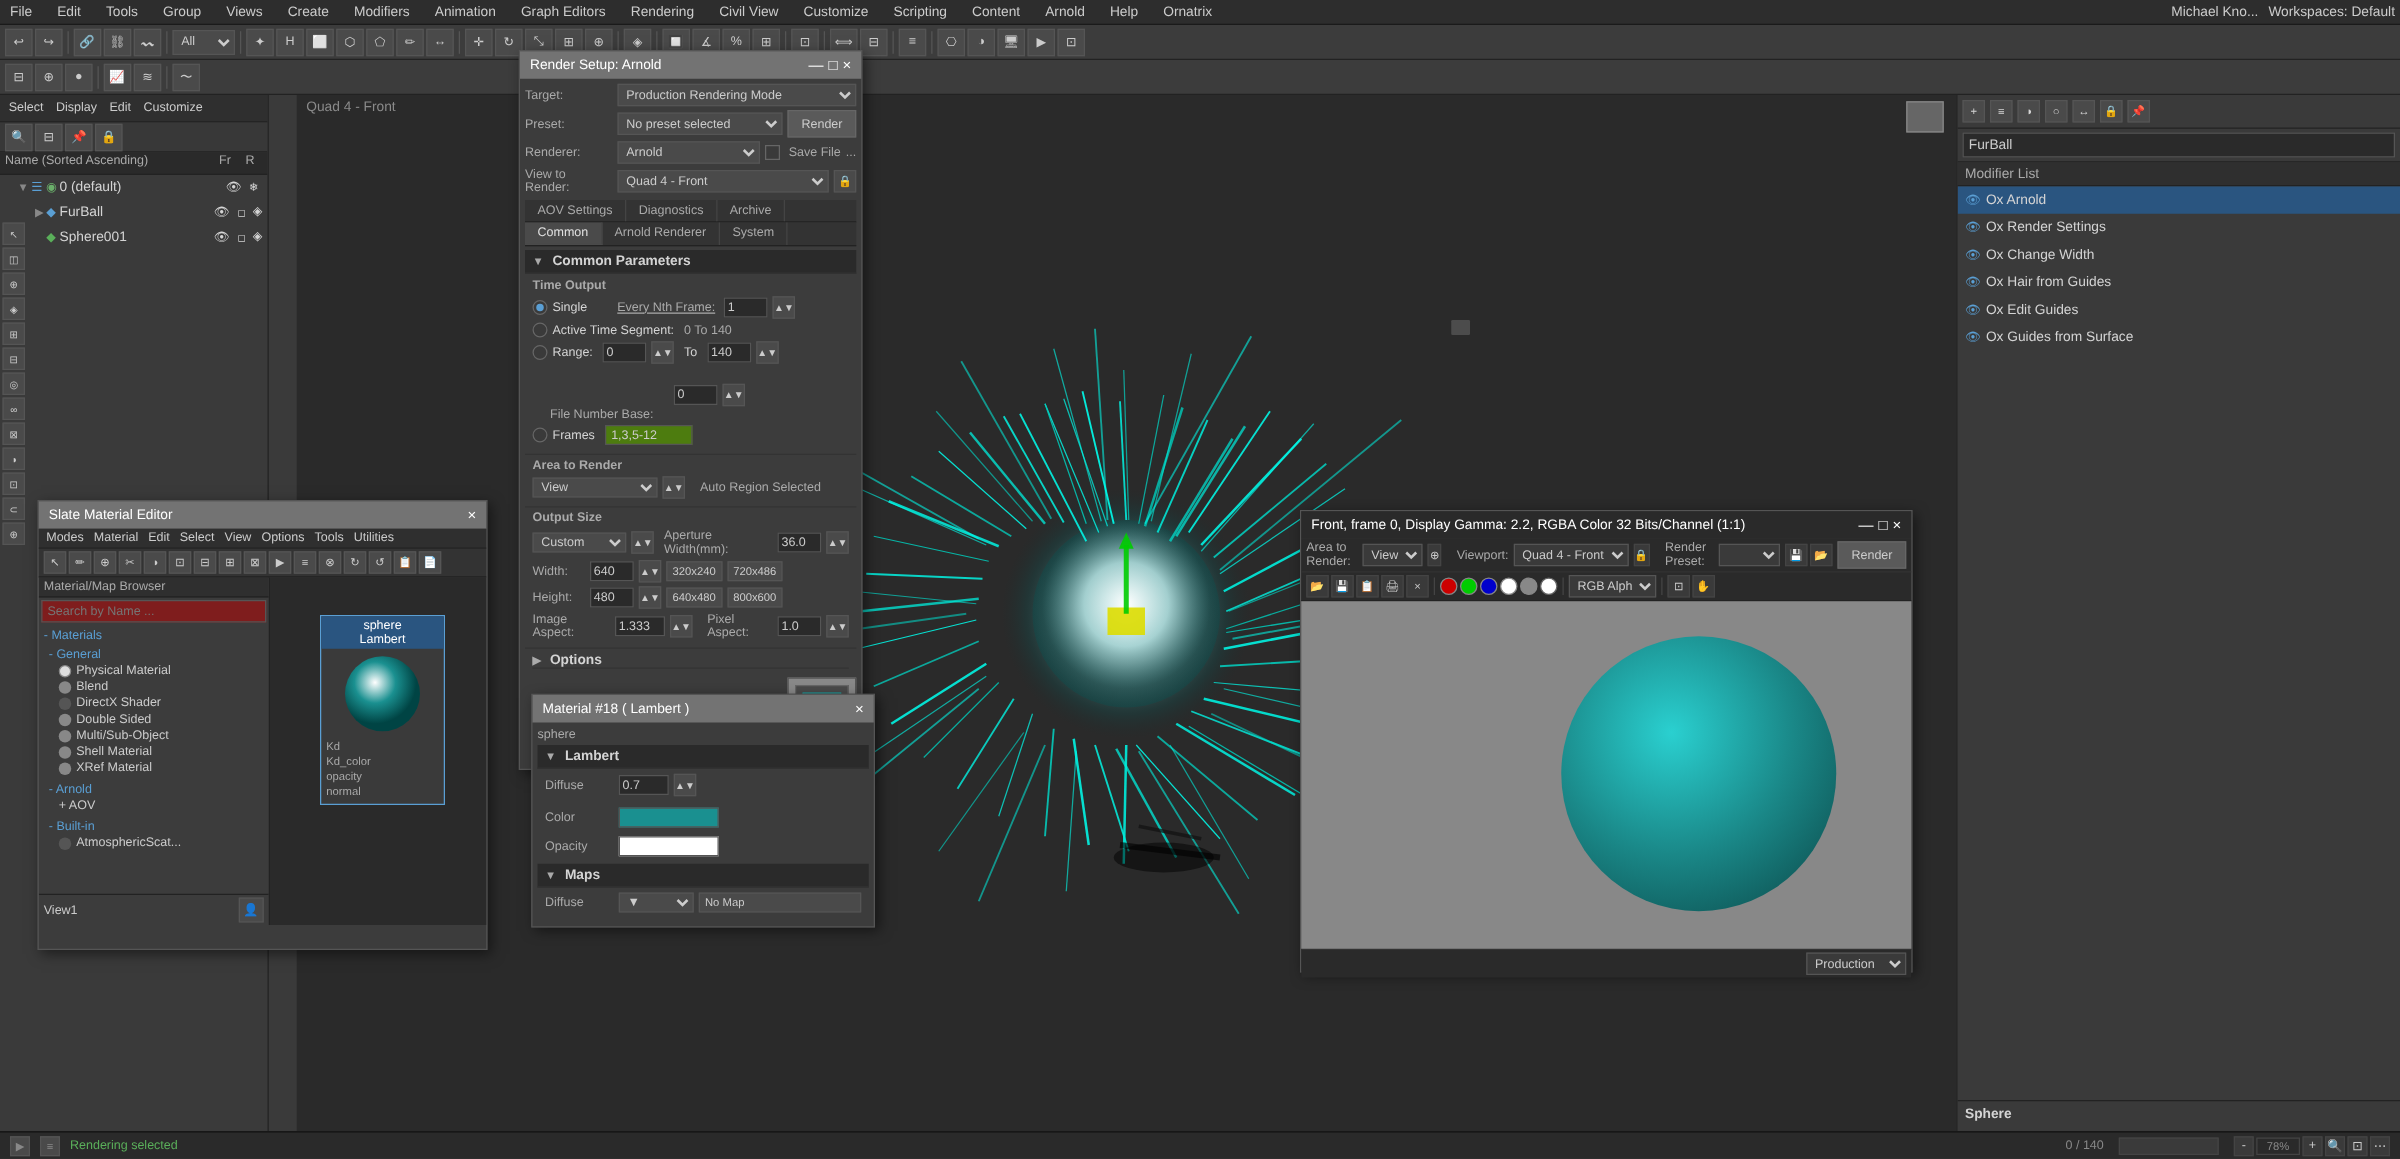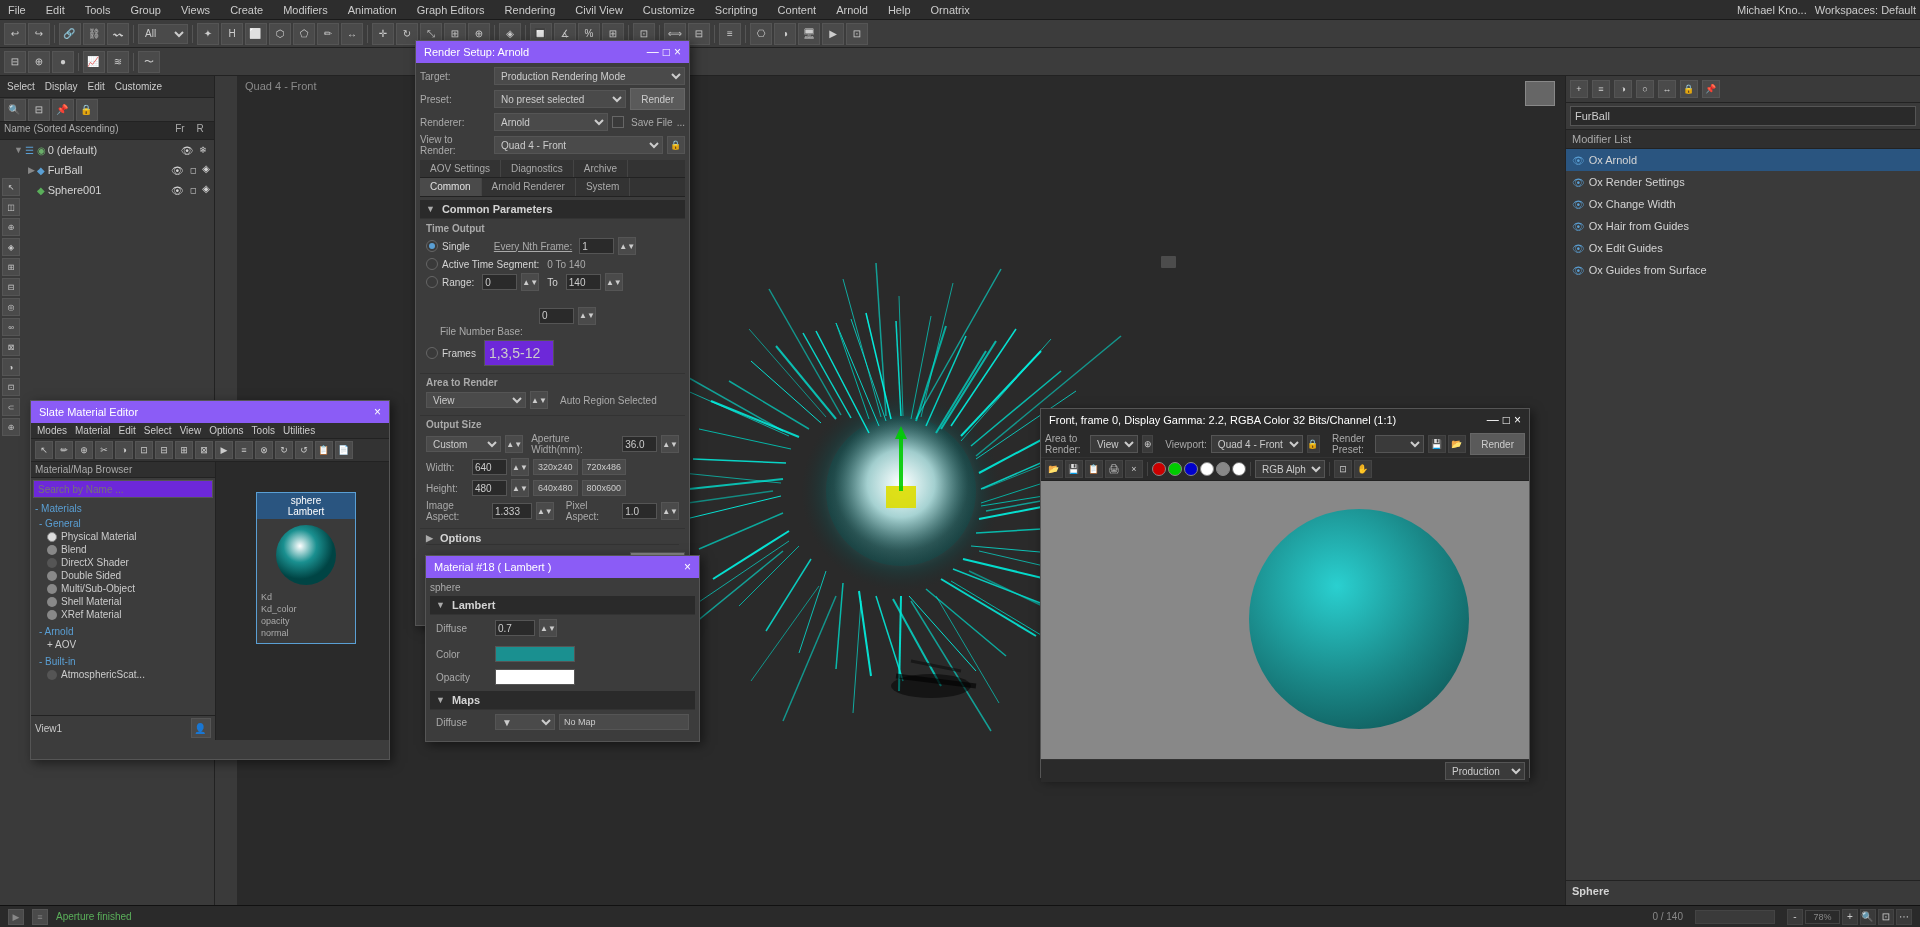--- a/index.html
+++ b/index.html
@@ -54,21 +54,21 @@
     .mod-item { display: flex; align-items: center; padding: 2px 6px; height: 22px; font-size: 11px; cursor: pointer; gap: 4px; }
     .mod-item.selected { background: #2a5580; }
     .mod-eye { font-size: 10px; color: #5a9fd4; }
     .mod-name { flex: 1; }
     .rp-bottom-section { padding: 4px 6px; border-top: 1px solid #222; }
     .sphere-label { font-size: 11px; color: #d4d4d4; font-weight: bold; margin-bottom: 4px; }
 
     
     .dialog { position: absolute; background: #3c3c3c; border: 1px solid #555; box-shadow: 3px 3px 10px rgba(0,0,0,0.5); }
     .dialog-render-setup { top: 40px; left: 415px; width: 275px; z-index: 50; }
-    .dialog-title { background: #8b5cf6; color: white; padding: 4px 8px; display: flex; align-items: center; justify-content: space-between; height: 22px; font-size: 11px; }
+    .dialog-title { background: #737373; color: white; padding: 4px 8px; display: flex; align-items: center; justify-content: space-between; height: 22px; font-size: 11px; }
     .dialog-close { cursor: pointer; font-size: 12px; }
     .dialog-body { padding: 4px; }
 
     .field-row { display: flex; align-items: center; margin-bottom: 3px; gap: 4px; }
     .field-label { width: 70px; font-size: 10px; color: #aaa; flex-shrink: 0; }
     .field-dropdown { flex: 1; height: 18px; background: #4a4a4a; border: 1px solid #555; color: #ccc; font-size: 10px; padding: 0 2px; }
     .field-btn { width: 18px; height: 18px; background: #4a4a4a; border: 1px solid #555; color: #ccc; font-size: 9px; cursor: pointer; display: flex; align-items: center; justify-content: center; }
     .render-btn { background: #5a5a5a; border: 1px solid #666; color: #ccc; font-size: 10px; padding: 3px 10px; cursor: pointer; height: 22px; }
     .checkbox { width: 12px; height: 12px; border: 1px solid #666; background: #3a3a3a; display: inline-block; margin-right: 3px; }
 
@@ -79,36 +79,36 @@
 
     
     .section-header { background: #2a2a2a; padding: 3px 6px; font-size: 11px; font-weight: bold; color: #d4d4d4; display: flex; align-items: center; gap: 4px; cursor: pointer; border-bottom: 1px solid #333; }
     .param-row { display: flex; align-items: center; margin-bottom: 3px; gap: 4px; }
     .spinbox { width: 45px; height: 16px; background: #2a2a2a; border: 1px solid #555; color: #ccc; font-size: 10px; padding: 0 2px; }
     .spinbox-sm { width: 35px; }
     .radio-btn { width: 12px; height: 12px; border-radius: 50%; border: 1px solid #666; background: #3a3a3a; display: inline-flex; align-items: center; justify-content: center; }
     .radio-btn.selected::after { content: ''; width: 6px; height: 6px; border-radius: 50%; background: #5a9fd4; display: block; }
     .small-btn { height: 16px; background: #4a4a4a; border: 1px solid #555; color: #ccc; font-size: 9px; padding: 0 4px; cursor: pointer; }
     .dropdown-sm { height: 16px; background: #4a4a4a; border: 1px solid #555; color: #ccc; font-size: 10px; padding: 0 2px; min-width: 60px; }
-    .frame-input { width: 70px; height: 26px; background: #6d28d9; border: 1px solid #555; color: #ccc; font-size: 14px; padding: 0 4px; }
+    .frame-input { width: 70px; height: 16px; background: #4d7c0f; border: 1px solid #555; color: #ccc; font-size: 10px; padding: 0 4px; }
 
     
     .dialog-material { top: 555px; left: 425px; width: 275px; z-index: 50; }
 
     
     .dialog-slate { top: 400px; left: 30px; width: 360px; height: 360px; z-index: 45; }
     .slate-toolbar { display: flex; align-items: center; gap: 2px; padding: 2px 4px; background: #333; border-bottom: 1px solid #222; }
     .slate-btn { width: 18px; height: 18px; background: #4a4a4a; border: 1px solid #555; display: flex; align-items: center; justify-content: center; font-size: 9px; cursor: pointer; color: #ccc; }
     .slate-menu { display: flex; align-items: center; gap: 8px; padding: 2px 6px; background: #2f2f2f; border-bottom: 1px solid #222; font-size: 10px; }
     .slate-menu-item { color: #ccc; cursor: pointer; }
     .slate-content { display: flex; height: calc(100% - 80px); }
     .slate-left { width: 185px; border-right: 1px solid #222; overflow: hidden; display: flex; flex-direction: column; }
     .slate-right { flex: 1; background: #2a2a2a; position: relative; }
     .material-browser-header { padding: 2px 4px; background: #2f2f2f; border-bottom: 1px solid #222; font-size: 10px; color: #aaa; }
-    .search-box { height: 18px; background: #6d28d9; border: 1px solid #555; color: #ccc; font-size: 10px; padding: 0 4px; width: 100%; }
+    .search-box { height: 18px; background: #7f1d1d; border: 1px solid #555; color: #ccc; font-size: 10px; padding: 0 4px; width: 100%; }
     .mat-section { padding: 2px 4px; }
     .mat-section-header { font-size: 10px; color: #5a9fd4; cursor: pointer; padding: 1px 0; }
     .mat-section-header::before { content: '- '; }
     .mat-item { display: flex; align-items: center; padding: 1px 8px; font-size: 10px; color: #ccc; cursor: pointer; gap: 4px; }
     .mat-dot { width: 10px; height: 10px; border-radius: 50%; background: #888; display: inline-block; flex-shrink: 0; }
     .mat-dot-white { background: #ddd; border: 1px solid #888; }
     .mat-dot-dark { background: #555; }
 
     .node-card { position: absolute; background: #3a3a3a; border: 1px solid #555; width: 100px; }
     .node-title { background: #2a5580; color: white; padding: 2px 4px; font-size: 10px; text-align: center; }
@@ -856,21 +856,21 @@
   <div style="padding:2px 4px; background:#2a2a2a; border-top:1px solid #333; display:flex; align-items:center; justify-content:flex-end;">
     <select class="fr-dropdown" style="width:80px;">
       <option>Production</option>
     </select>
   </div>
 </div>
 
 <div class="status-bar">
   <div style="width:16px; height:16px; background:#4a4a4a; border:1px solid #555; display:flex; align-items:center; justify-content:center; font-size:9px; cursor:pointer;">▶</div>
   <div style="width:16px; height:16px; background:#4a4a4a; border:1px solid #555; display:flex; align-items:center; justify-content:center; font-size:9px; cursor:pointer;">≡</div>
-  <span class="status-green">Aperture finished</span>
+  <span class="status-green">Rendering selected</span>
   <div style="flex:1;"></div>
   <span style="font-size:10px; color:#888;">0 / 140</span>
   <div style="width:80px; height:14px; background:#3a3a3a; border:1px solid #444; margin:0 4px;">
     <div style="width:0%; height:100%; background:#5a9fd4;"></div>
   </div>
   <div class="zoom-controls">
     <div class="zoom-btn">-</div>
     <input style="width: 35px; height: 14px; background: rgb(42, 42, 42); border: 1px solid rgb(68, 68, 68); color: rgb(136, 136, 136); font-size: 9px; text-align: center;" value="78%">
     <div class="zoom-btn">+</div>
     <div class="zoom-btn">🔍</div>

